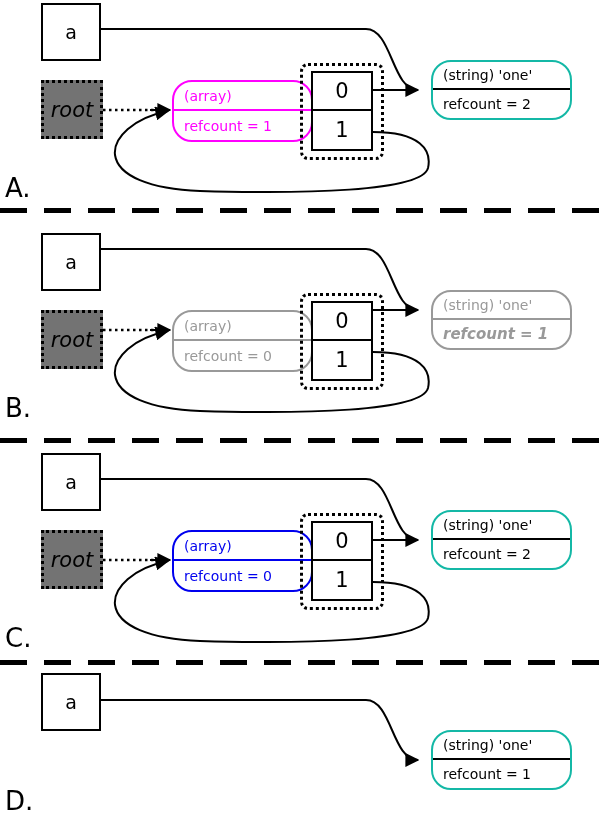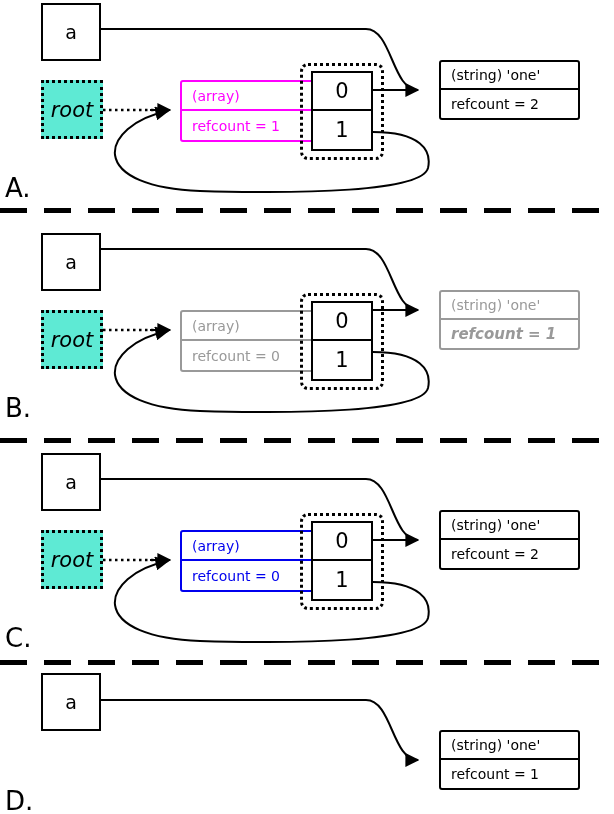--- a/index.html
+++ b/index.html
@@ -6,27 +6,27 @@
   body{width:614px;height:814px;position:relative;overflow:hidden;
        font-family:"DejaVu Sans","Liberation Sans",sans-serif;}
   .stage{position:absolute;left:0;top:0;width:614px;height:814px;}
   svg.layer{position:absolute;left:0;top:0;width:614px;height:814px;overflow:visible;}
 
   
   .box{position:absolute;box-sizing:border-box;}
   .var-box{border:2px solid #000;background:#fff;}
   .var-box .lbl{position:absolute;left:0;right:0;top:50%;transform:translateY(-50%);
                 text-align:center;font-size:19px;color:#000;}
-  .root-box{border:3px dotted #000;background:#5eead4;}
+  .root-box{border:3px dotted #000;background:#737373;}
   .root-box .lbl{position:absolute;left:0;right:0;top:50%;transform:translateY(-50%);
                  text-align:center;font-size:21px;font-style:italic;color:#000;}
 
   
-  .zval{position:absolute;box-sizing:border-box;border:2px solid #000000;border-radius:3px;
-        background:#fff;overflow:hidden;margin-left:8px;}
+  .zval{position:absolute;box-sizing:border-box;border:2px solid #14b8a6;border-radius:20px;
+        background:#fff;overflow:hidden;}
   .zval .row{box-sizing:border-box;height:50%;display:flex;align-items:center;
              padding-left:10px;font-size:14px;color:#000;white-space:nowrap;}
   .zval .row.top{border-bottom:2px solid #000;}
   .zval.magenta{border-color:#ff00ff;}
   .zval.magenta .row{color:#ff00ff;}
   .zval.magenta .row.top{border-bottom-color:#ff00ff;}
   .zval.blue{border-color:#0000ee;}
   .zval.blue .row{color:#0000ee;}
   .zval.blue .row.top{border-bottom-color:#0000ee;}
   .zval.gray{border-color:#999999;}

